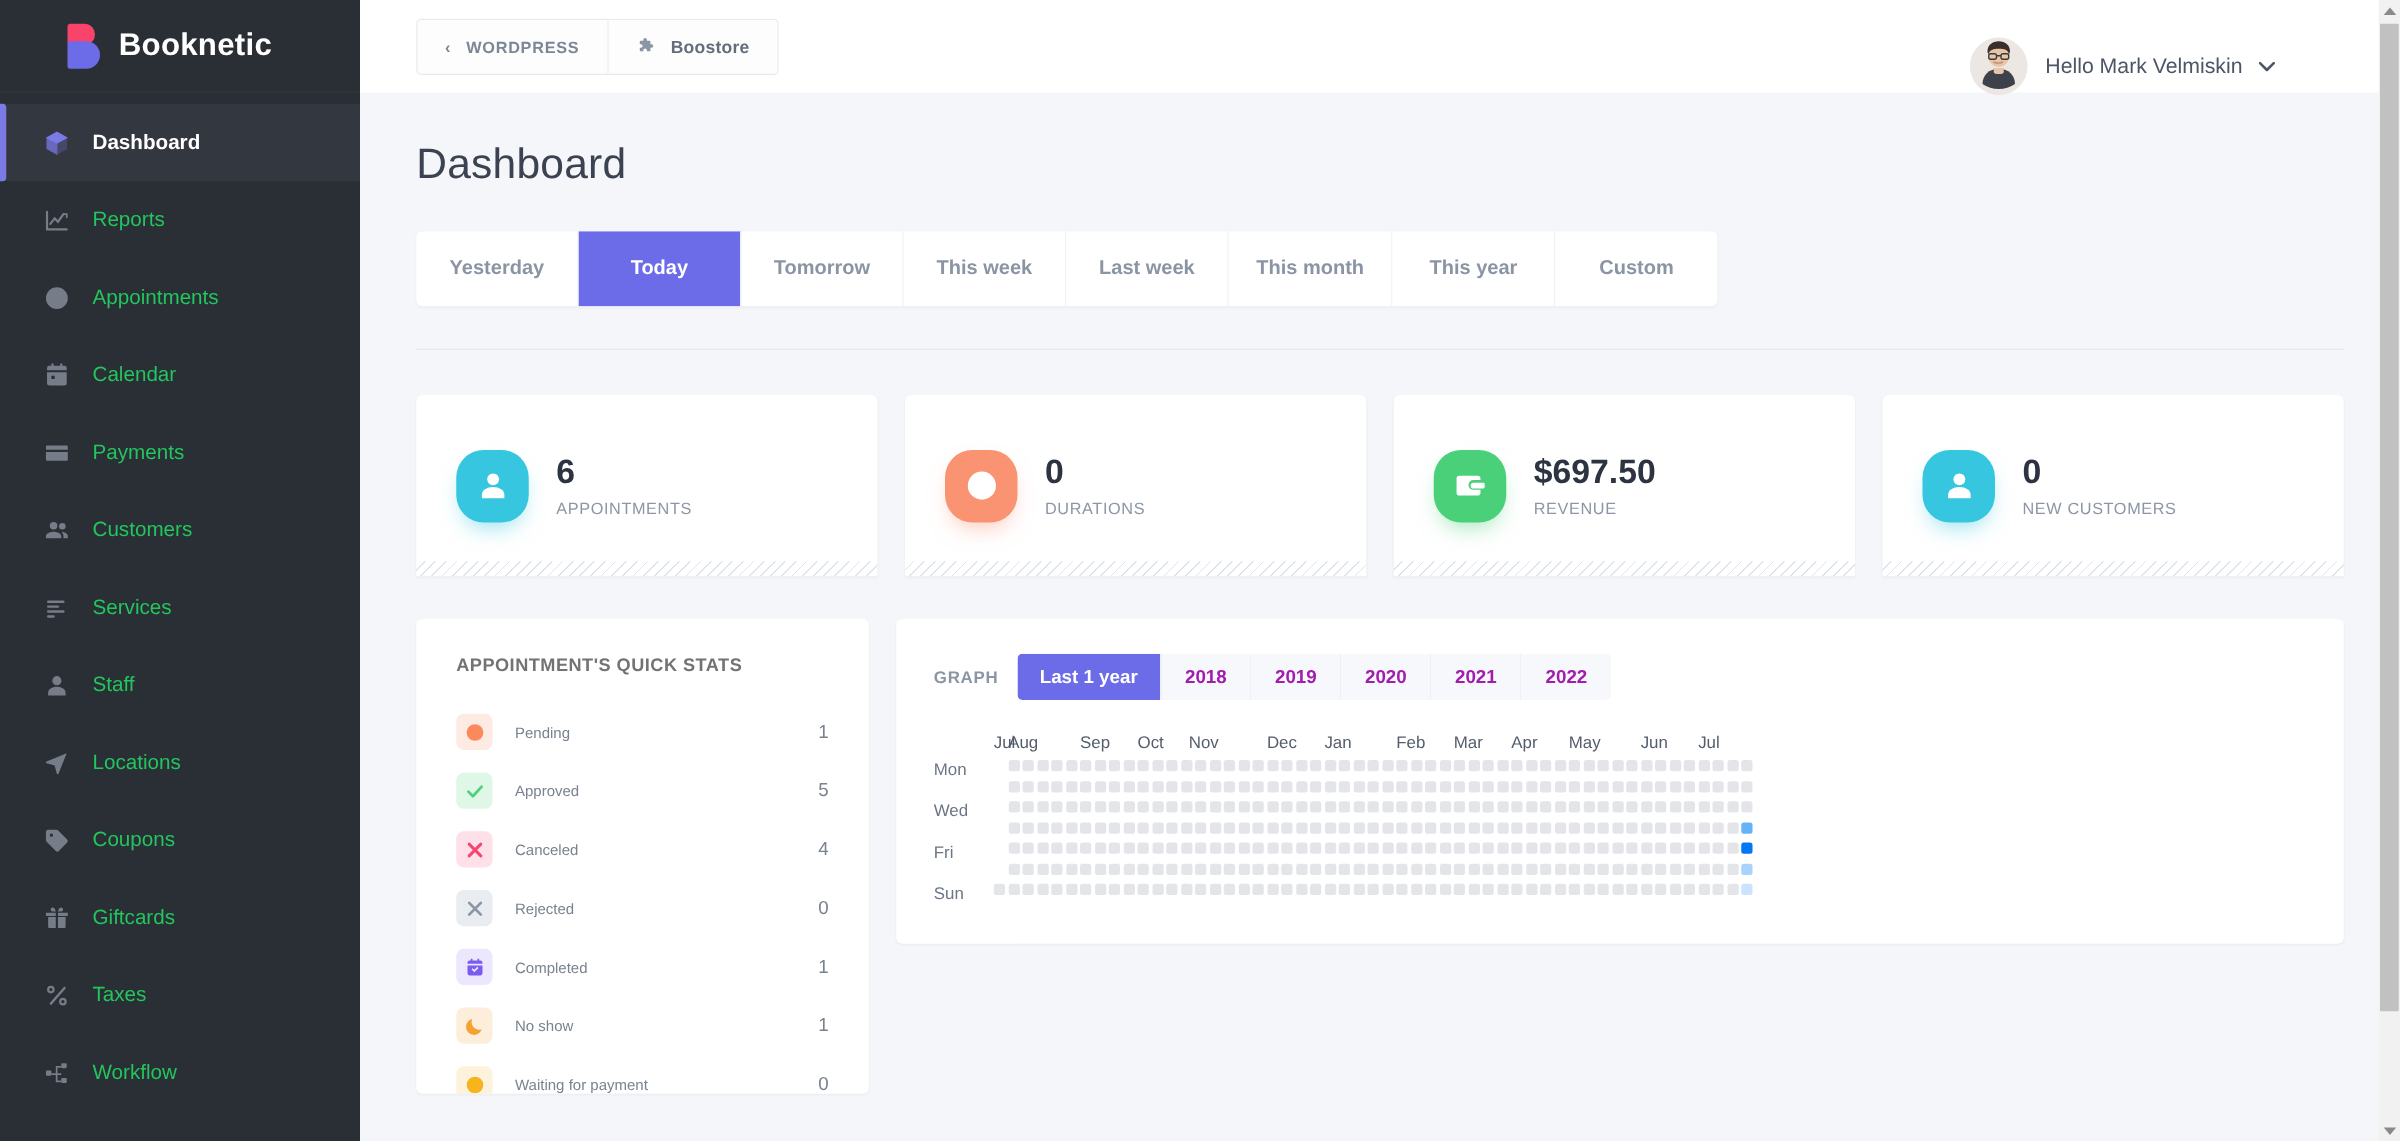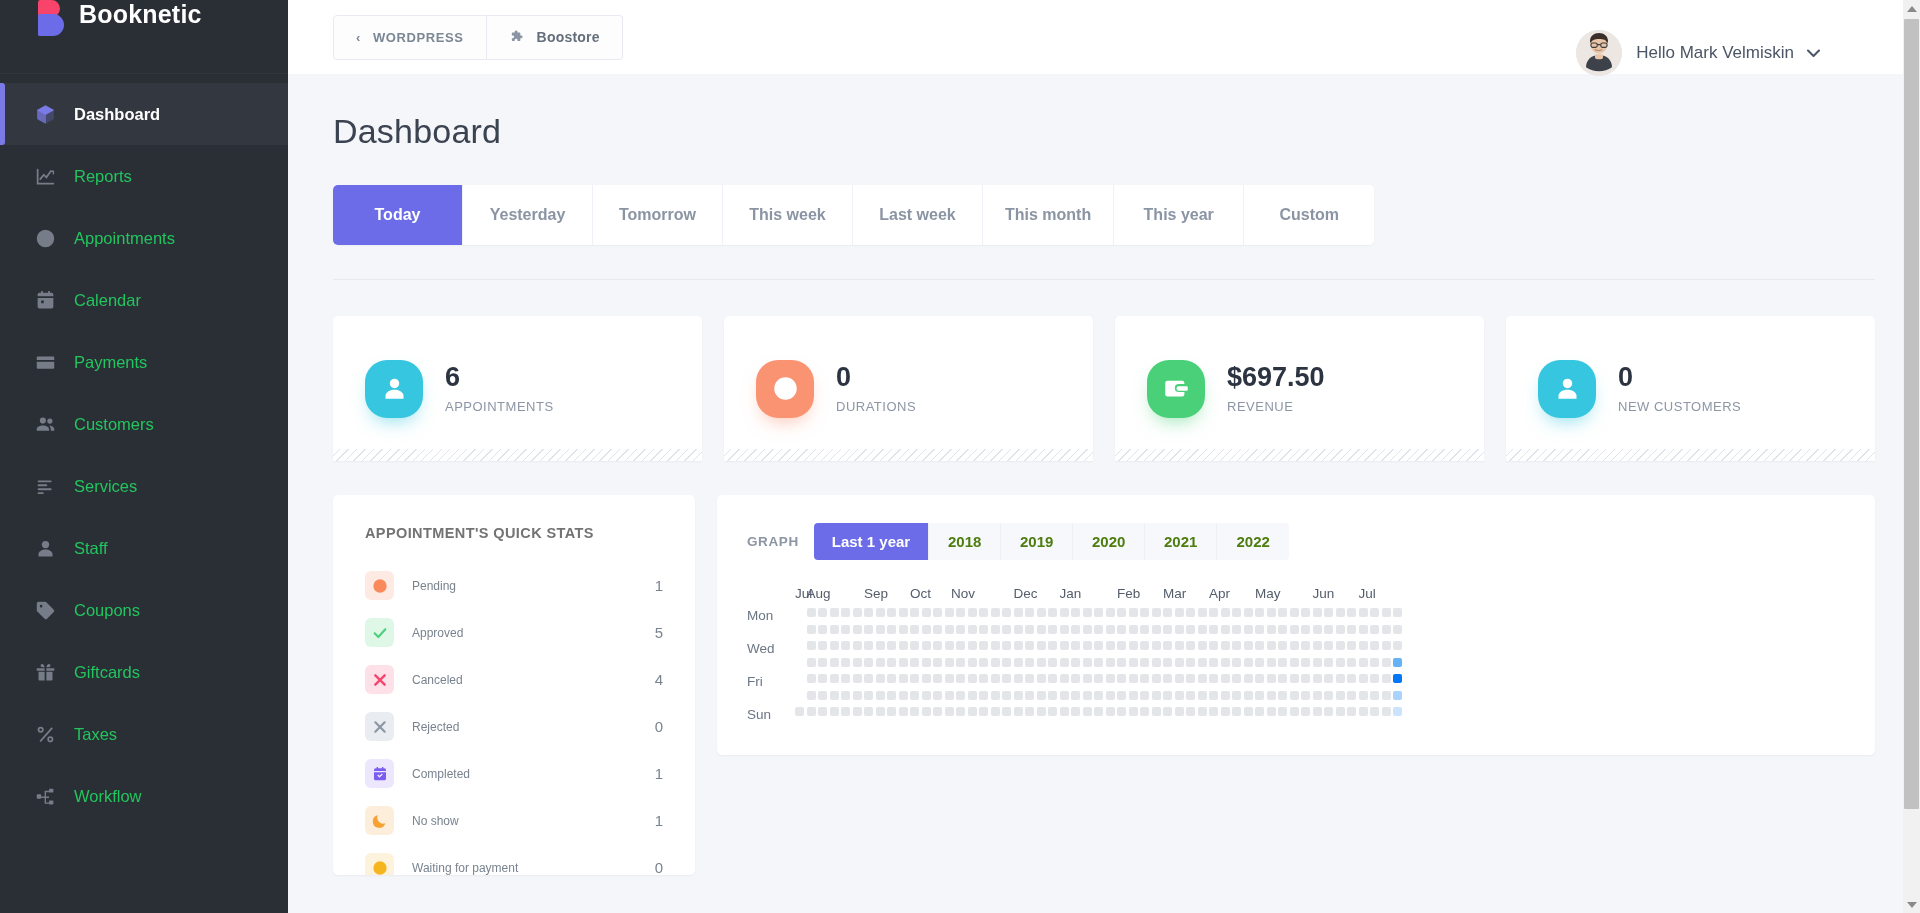--- a/index.html
+++ b/index.html
@@ -14,22 +14,22 @@
   
   .sidebar {
     width: 288px; height: 913px;
     background: #2a2e35;
     flex: 0 0 288px;
     overflow: hidden;
     position: relative;
   }
   .brand {
     height: 74px;
-    display: flex; 
-    padding-left: 34px;
+    display: flex; align-items: center;
+    padding-left: 50px;
     border-bottom: 1px solid #32363d;
   }
   .brand-logo { width: 30px; height: 36px; position: relative; margin-right: 15px; }
   .brand-logo .top {
     position: absolute; left: 4px; top: 0; width: 22px; height: 17px;
     background: #f8436b;
     border-radius: 3px 11px 11px 3px;
   }
   .brand-logo .bot {
     position: absolute; left: 4px; top: 14px; width: 26px; height: 22px;
@@ -191,21 +191,21 @@
     padding: 28px 30px 30px 30px;
     height: 260px;
   }
   .graph-head { display: flex; align-items: center; }
   .graph-lbl {
     font-size: 13.5px; font-weight: 700; color: #8b95a3;
     letter-spacing: .6px; margin-right: 15px;
   }
   .ytabs { display: flex; border-radius: 4px; overflow: hidden; }
   .ytab {
-    background: #f7f8fb; color: #4d7c0f;
+    background: #f7f8fb; color: #a21caf;
     height: 37px; min-width: 72px;
     display: flex; align-items: center; justify-content: center;
     font-size: 15px; font-weight: 700; cursor: pointer;
     border-right: 1px solid #edf0f5; padding: 0 18px;
   }
   .ytab:last-child { border-right: none; }
   .ytab.active { background: #6c6ce8; color: #fff; }
 
   .heat { margin-top: 26px; display: flex; }
   .heat-daycol {
@@ -328,20 +328,28 @@
           <span class="nav-label">Services</span>
         </div>
         <div class="nav-item">
           <span class="ic">
             <svg width="21" height="21" viewBox="0 0 24 24" fill="#767d88">
               <circle cx="12" cy="7.5" r="4.2"></circle>
               <path d="M12 13c-4.4 0-8 2.4-8 5.4V21h16v-2.6c0-3-3.6-5.4-8-5.4z"></path>
             </svg>
           </span>
           <span class="nav-label">Staff</span>
+        </div>
+        <div class="nav-item">
+          <span class="ic">
+            <svg width="21" height="21" viewBox="0 0 24 24" fill="#767d88">
+              <path d="M21 3 2.5 10.6c-.8.3-.7 1.4.1 1.6l7.3 2 2 7.3c.2.8 1.3.9 1.6.1z"></path>
+            </svg>
+          </span>
+          <span class="nav-label">Locations</span>
         </div>
         <div class="nav-item">
           <span class="ic">
             <svg width="21" height="21" viewBox="0 0 24 24" fill="#767d88">
               <path d="M11.6 2H4a2 2 0 0 0-2 2v7.6c0 .5.2 1 .6 1.4l8.4 8.4a2 2 0 0 0 2.8 0l7.6-7.6a2 2 0 0 0 0-2.8L13 2.6c-.4-.4-.9-.6-1.4-.6zM7 8.5A1.5 1.5 0 1 1 7 5.5a1.5 1.5 0 0 1 0 3z"></path>
             </svg>
           </span>
           <span class="nav-label">Coupons</span>
         </div>
         <div class="nav-item">
@@ -412,22 +420,22 @@
               <path d="M1 1.5 6.5 7 12 1.5" stroke="#4b5565" stroke-width="2" fill="none" stroke-linecap="round" stroke-linejoin="round"></path>
             </svg>
         </div>
       </div>
     </div>
 
     <div class="content">
       <div class="page-title">Dashboard</div>
 
       <div class="rangetabs" id="rangetabs">
+          <div class="rtab">Yesterday</div>
           <div class="rtab active">Today</div>
-          <div class="rtab">Yesterday</div>
           <div class="rtab">Tomorrow</div>
           <div class="rtab">This week</div>
           <div class="rtab">Last week</div>
           <div class="rtab">This month</div>
           <div class="rtab">This year</div>
           <div class="rtab">Custom</div>
         </div>
       <div class="divider"></div>
 
       <div class="cards" id="cards">

